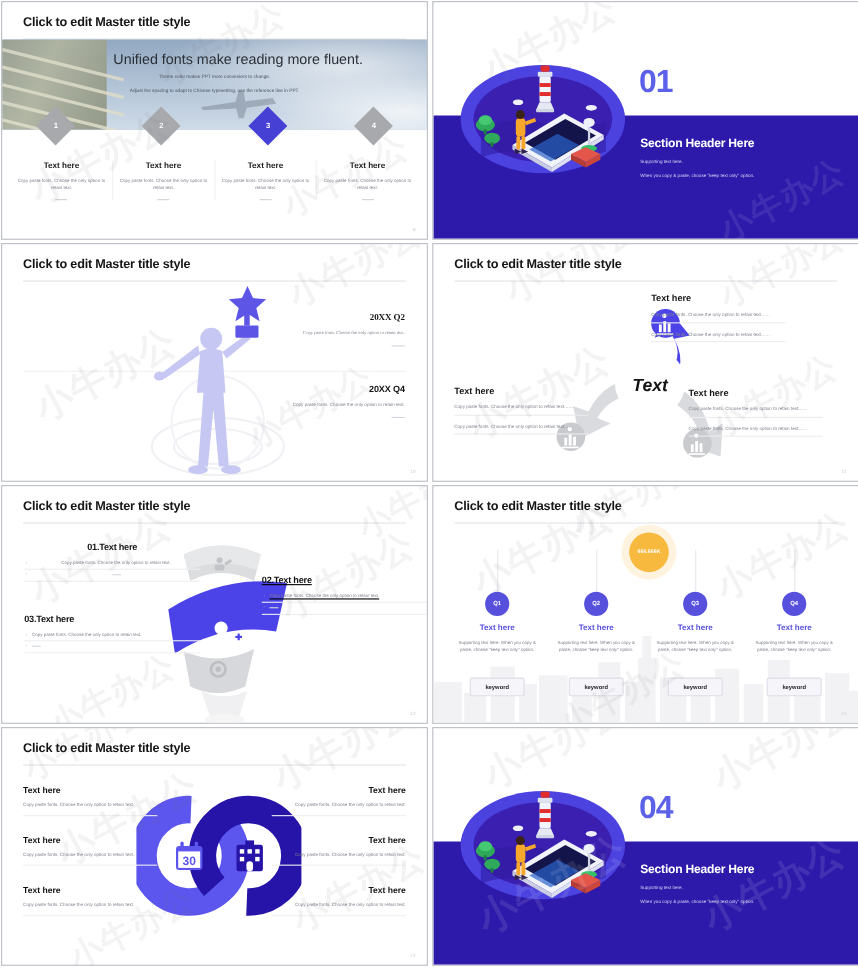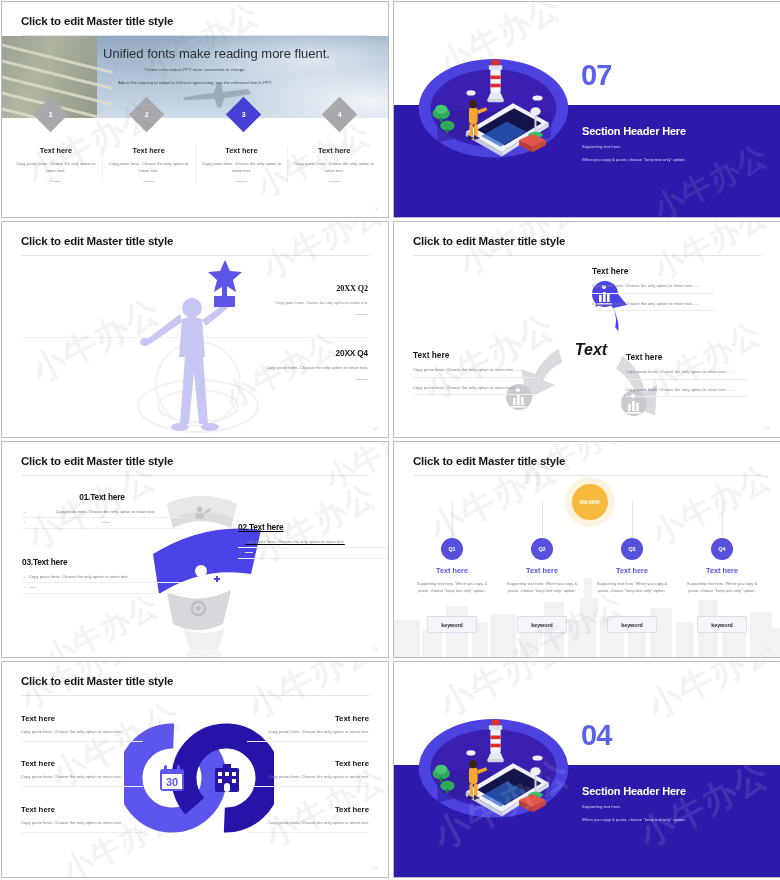--- a/index.html
+++ b/index.html
@@ -353,21 +353,21 @@
       <g>
         <path d="M200 168 L226 156 L252 168 L226 182 Z" fill="#e4564a"></path>
         <path d="M200 168 L226 182 L226 192 L200 178 Z" fill="#b43c33"></path>
         <path d="M226 182 L252 168 L252 178 L226 192 Z" fill="#cb473c"></path>
       </g>
 
       <ellipse cx="106" cy="76" rx="9" ry="5" fill="#eef0fa"></ellipse>
       <ellipse cx="236" cy="86" rx="10" ry="5" fill="#eef0fa"></ellipse>
     </svg>
 
-    <div class="num">07</div>
+    <div class="num">01</div>
     <div class="txt">
       <h3>Section Header Here</h3>
       <p>Supporting text here.</p>
       <p class="second">When you copy &amp; paste, choose "keep text only" option.</p>
     </div>
 
     <div class="wm">
       <span style="left:40px;top:12px;font-size:32px;">小牛办公</span>
       <span style="left:250px;top:20px;font-size:32px;color:rgba(255,255,255,0.10);">小牛办公</span>
       <span style="left:255px;top:160px;font-size:30px;color:rgba(255,255,255,0.09);">小牛办公</span>

